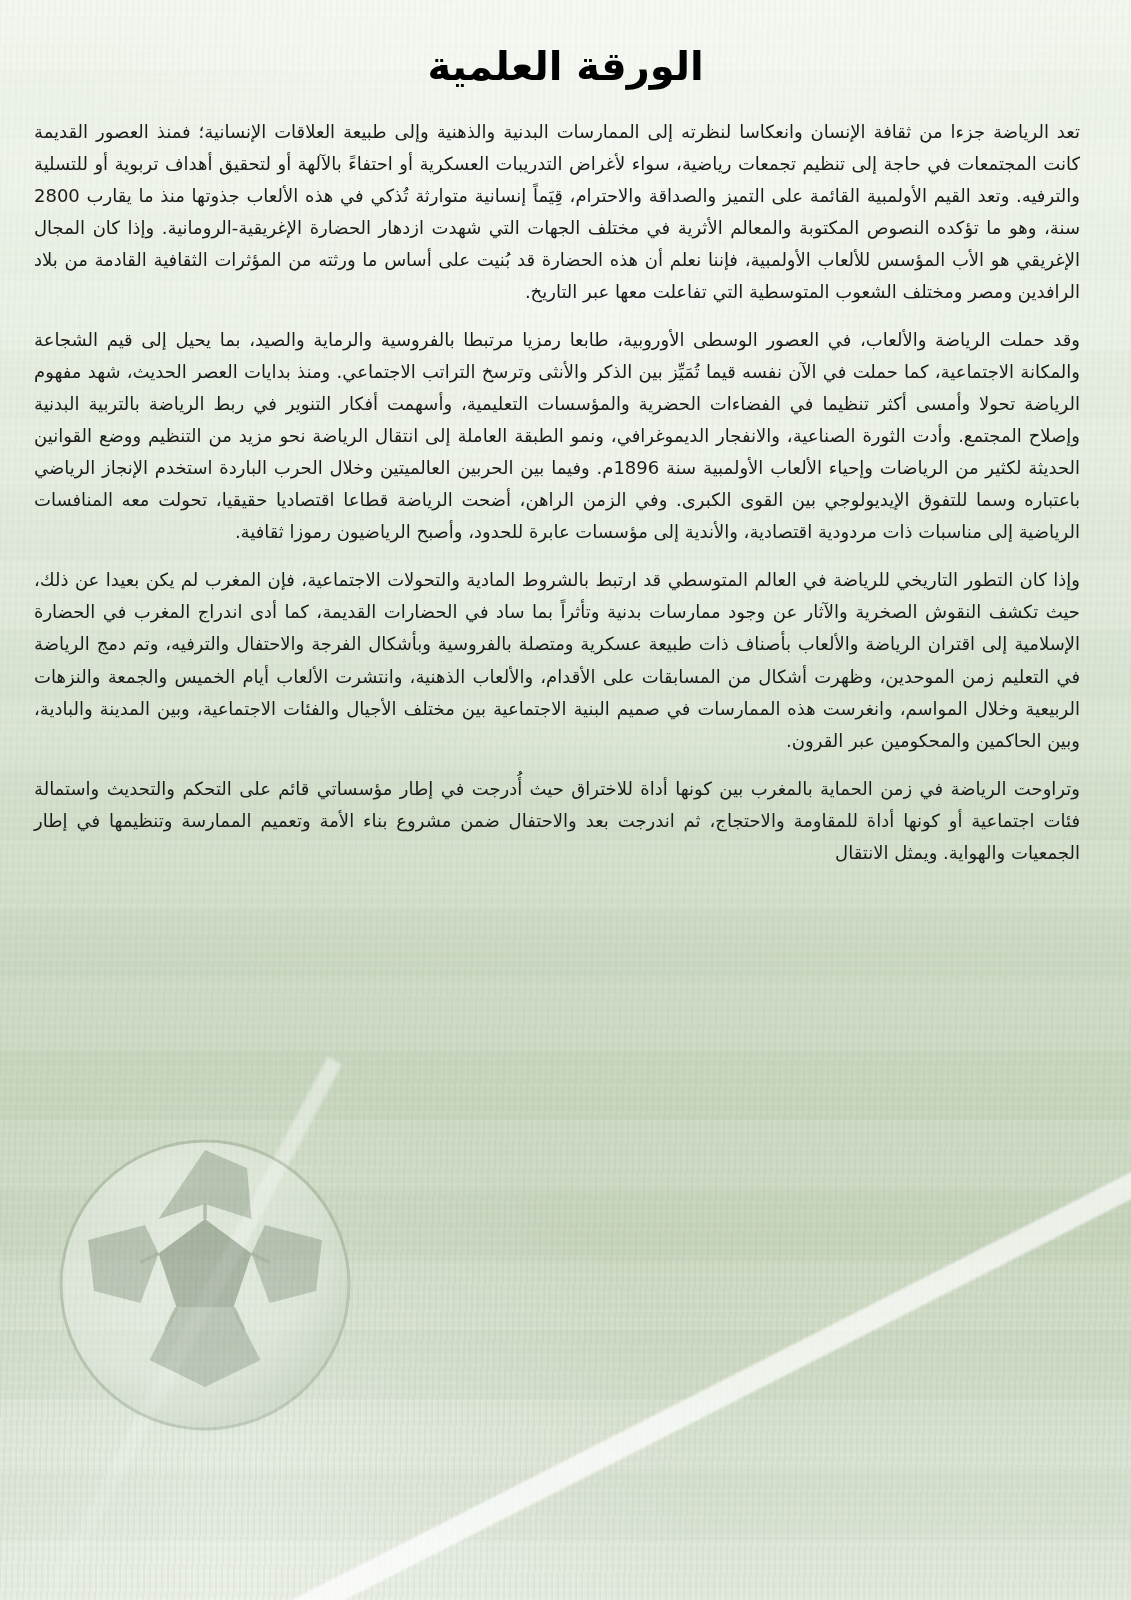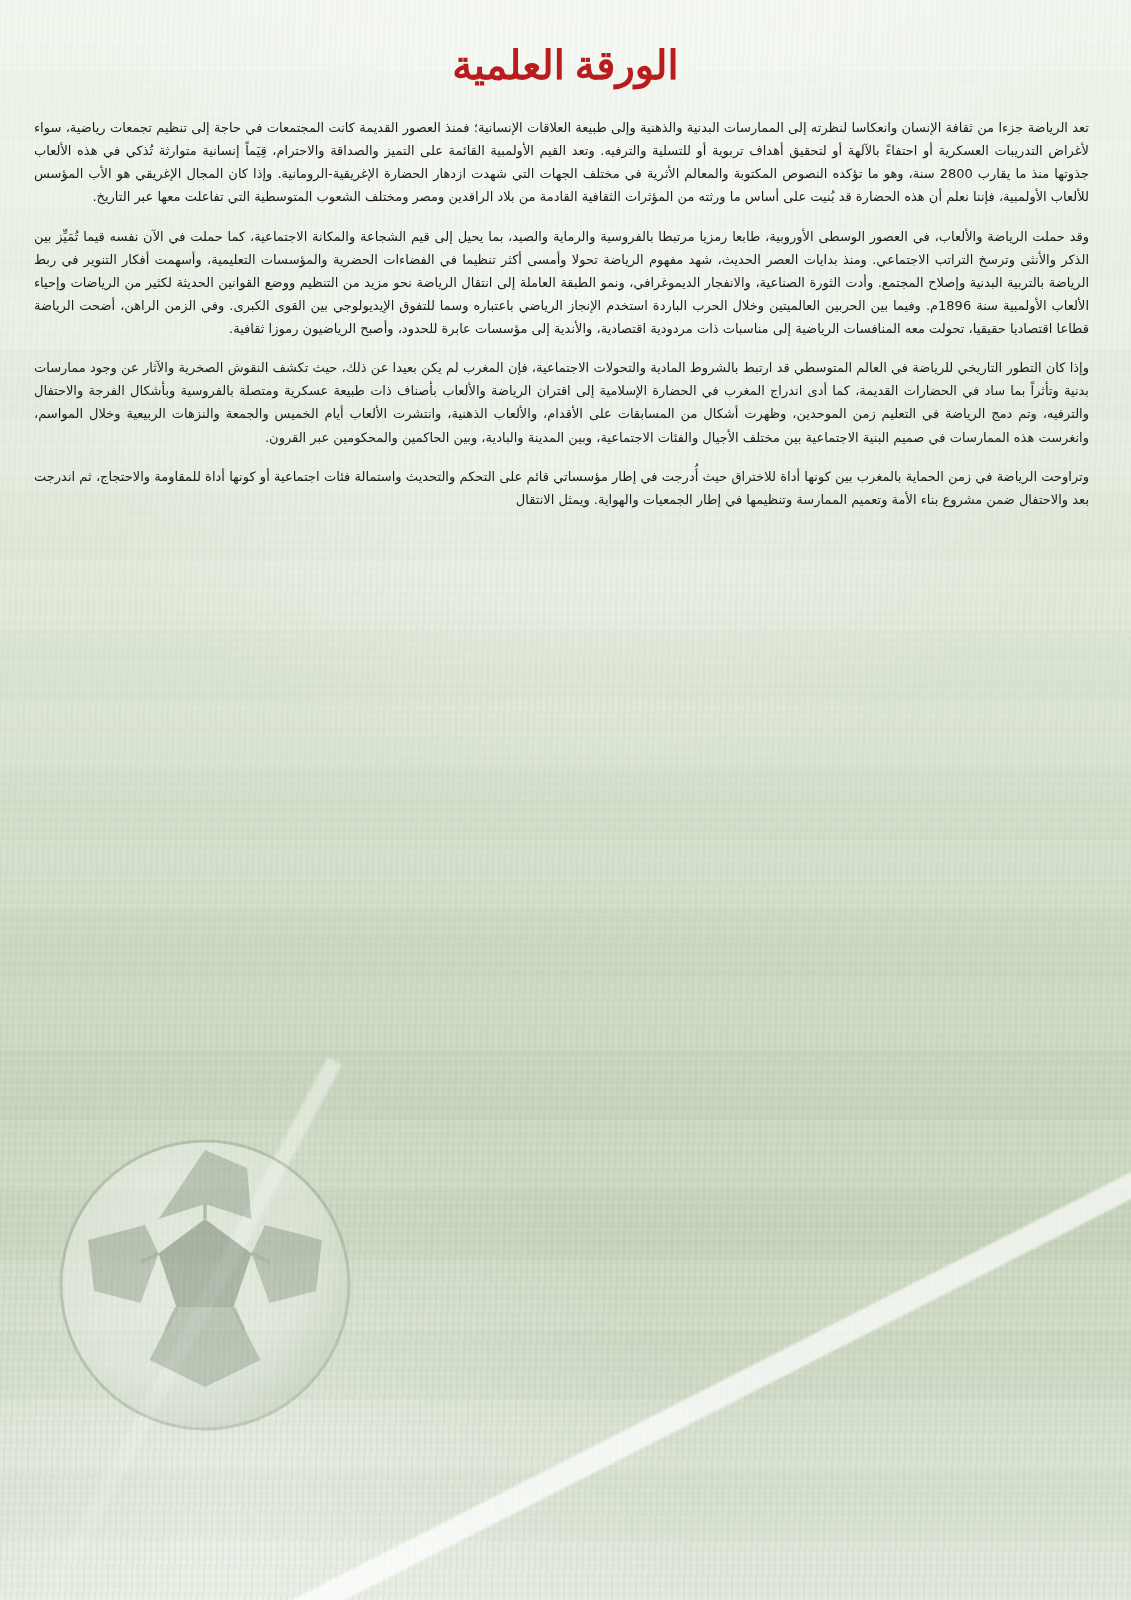--- a/index.html
+++ b/index.html
@@ -82,31 +82,30 @@
 
   
   #doc {
     position: relative;
     z-index: 2;
     padding: 34px 34px 0 34px;
   }
   h1#title {
     margin: 8px 0 26px 0;
     text-align: center;
-    color: #b91c1c;
+    color: #000000;
     font-size: 40px;
     font-weight: bold;
     letter-spacing: 0;
     line-height: 1.2;
-    font-family: Liberation Serif, serif;
   }
   p.para {
-    margin: 0 8px 16px 0;
+    margin: 0 17px 16px 0;
     color: #1b1b1b;
-    font-size: 13px;
+    font-size: 18px;
     line-height: 1.78;
     text-align: justify;
     text-justify: inter-word;
     direction: rtl;
   }
   p.para:last-child { margin-bottom: 0; }
 </style>
 </head>
 <body>
 

